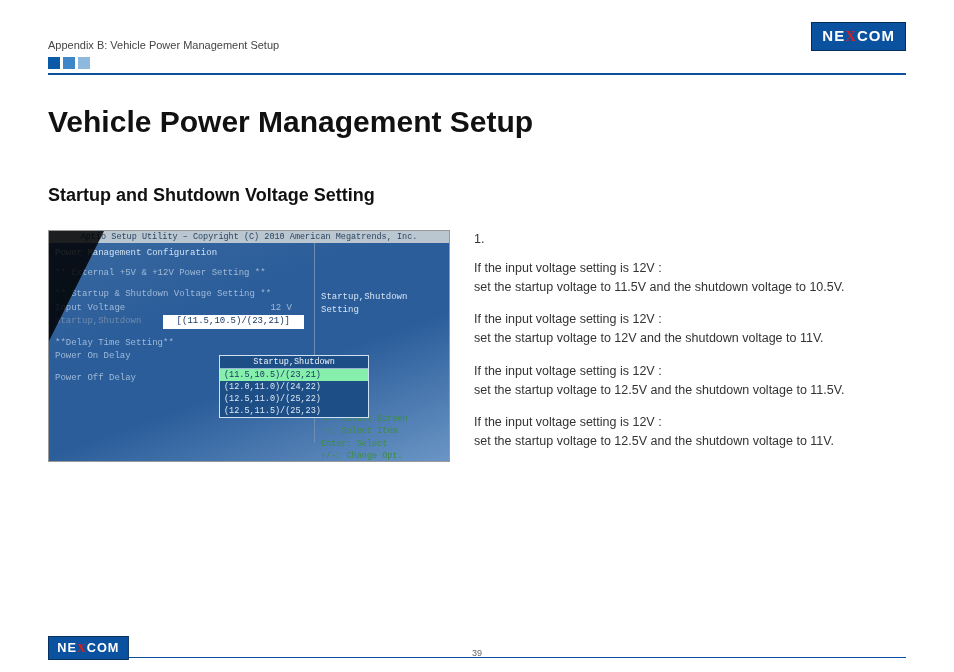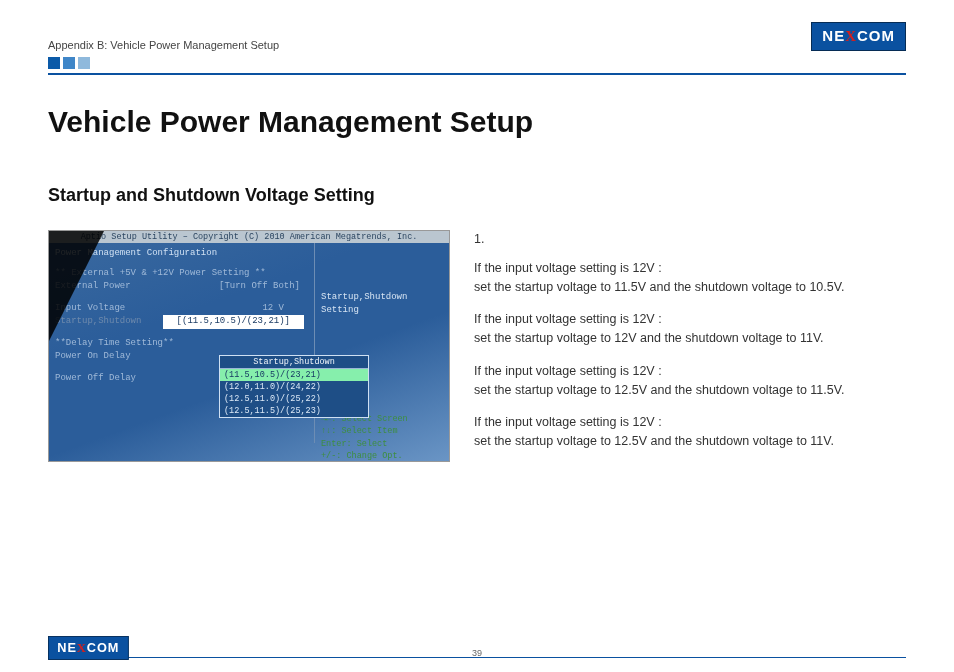--- a/index.html
+++ b/index.html
@@ -90,25 +90,24 @@
   <div class="cols">
     <div class="shot-wrap">
       <div class="shot">
         <div class="tri"></div>
         <div class="bios-top">Aptio Setup Utility – Copyright (C) 2010 American Megatrends, Inc.</div>
         <div class="bios-body">
           <div class="bios-l">
             <div style="color:#cfe0f3;">Power Management Configuration</div>
             <div style="height:6px;"></div>
             <div>** External +5V &amp; +12V Power Setting **</div>
-            <div><span>External Power</span>
-                 <span style="float:right;margin-right:8px;">[Turn Off Both]</span></div>
             <div style="height:8px;"></div>
+            <div>** Startup &amp; Shutdown Voltage Setting **</div>
             <div><span>Input Voltage</span>
-                 <span style="float:right;margin-right:24px;">12 V</span></div>
+                 <span style="float:right;margin-right:16px;">12 V</span></div>
             <div class="dim"><span>Startup,Shutdown</span>
                  <span class="hl" style="float:right;margin-right:4px;">[(11.5,10.5)/(23,21)]</span></div>
             <div style="height:8px;"></div>
             <div>**Delay Time Setting**</div>
             <div>Power On Delay</div>
             <div style="height:8px;"></div>
             <div>Power Off Delay</div>
           </div>
           <div class="bios-r">
             <div style="color:#d6e4f3;margin-top:44px;">Startup,Shutdown Setting</div>

